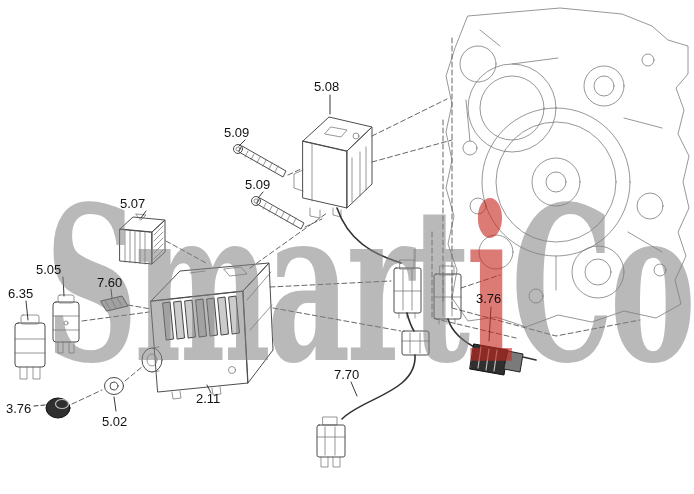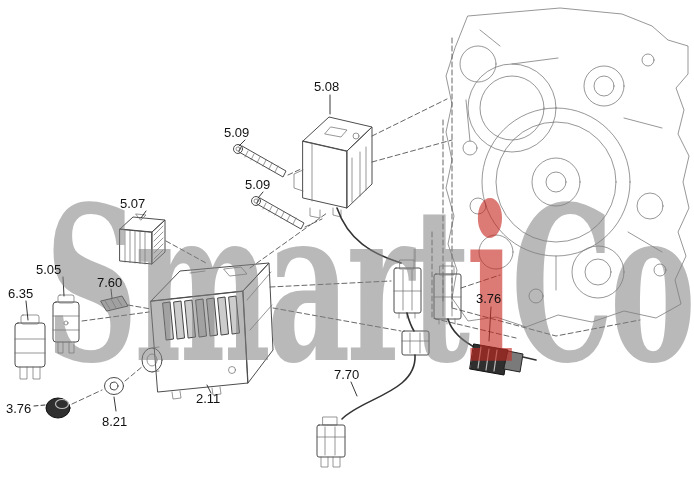--- a/index.html
+++ b/index.html
@@ -215,18 +215,18 @@
   </div>
 
   <div class="part-label" style="left:314px;top:79px">5.08</div>
   <div class="part-label" style="left:224px;top:125px">5.09</div>
   <div class="part-label" style="left:245px;top:177px">5.09</div>
   <div class="part-label" style="left:120px;top:196px">5.07</div>
   <div class="part-label" style="left:36px;top:262px">5.05</div>
   <div class="part-label" style="left:97px;top:275px">7.60</div>
   <div class="part-label" style="left:8px;top:286px">6.35</div>
   <div class="part-label" style="left:196px;top:391px">2.11</div>
-  <div class="part-label" style="left:102px;top:414px">8.21</div>
+  <div class="part-label" style="left:102px;top:414px">5.02</div>
   <div class="part-label" style="left:6px;top:401px">3.76</div>
   <div class="part-label" style="left:476px;top:291px">3.76</div>
   <div class="part-label" style="left:334px;top:367px">7.70</div>
 
 </div>
 
 </body></html>

